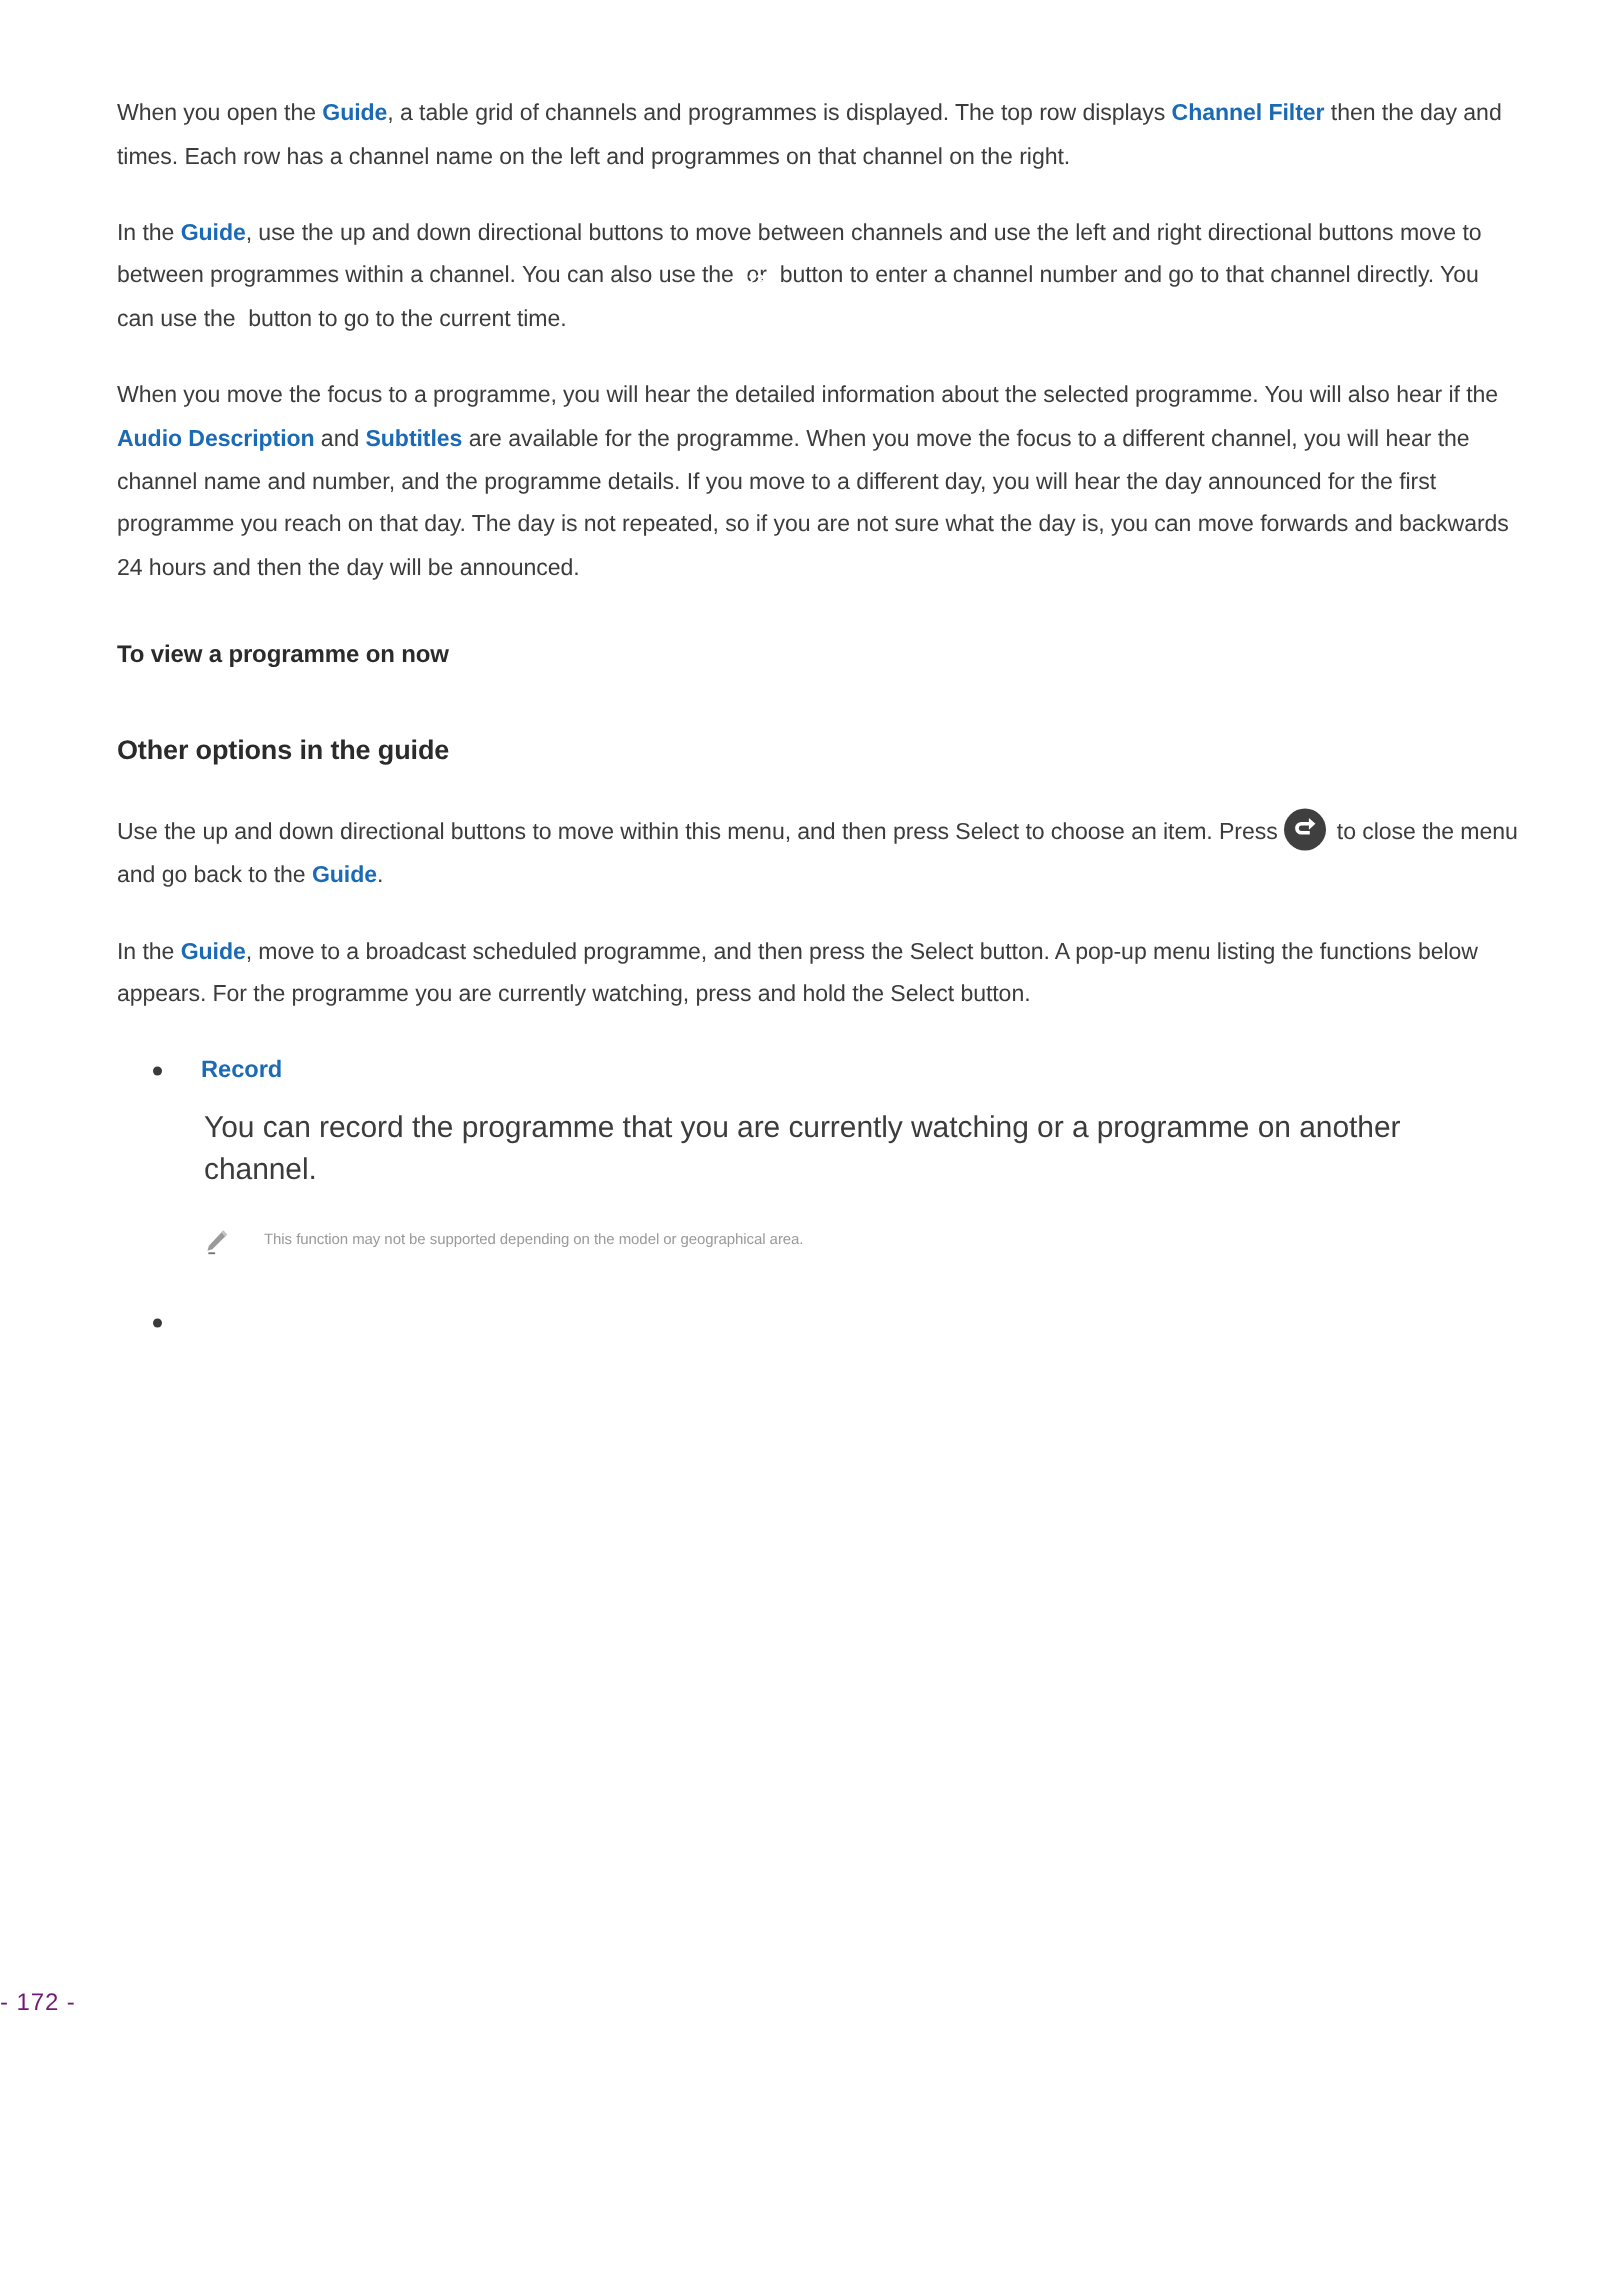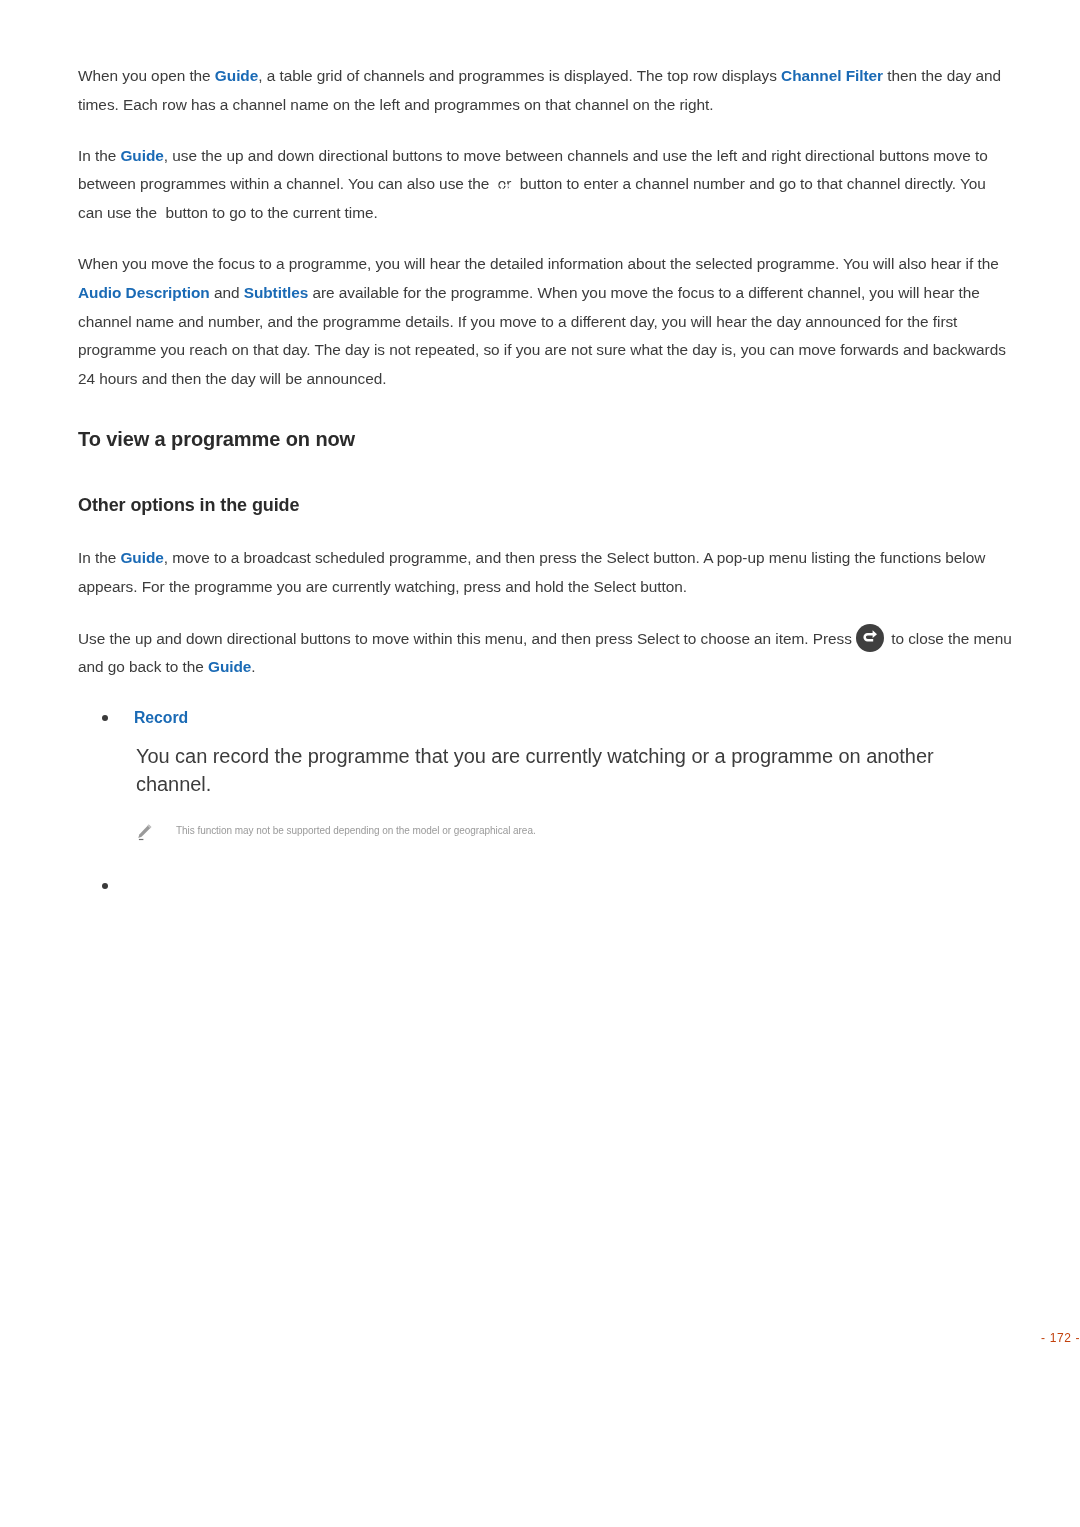--- a/index.html
+++ b/index.html
@@ -29,21 +29,21 @@
     margin: 0 0 22px 0;
     color: #3c3c3c;
     letter-spacing: -0.05px;
     text-align: left;
   }
   .lnk {
     color: #1a6ab5;
     font-weight: 600;
   }
   h2.sub {
-    font-size: 20px;
+    font-size: 16px;
     font-weight: 600;
     color: #2b2b2b;
     margin: 34px 0 26px 0;
     letter-spacing: -0.1px;
   }
   h2.sub.big {
     font-size: 18px;
     margin-top: 44px;
     margin-bottom: 28px;
   }
@@ -165,23 +165,23 @@
     font-size: 10px;
     line-height: 20px;
     color: #9a9a9a;
     letter-spacing: -0.05px;
   }
   .footer {
     position: absolute;
     left: 0;
     right: 0;
     bottom: 36px;
-    text-align: right;
-    font-size: 12px;
-    color: #c2410c;
+    text-align: left;
+    font-size: 16px;
+    color: #701a75;
     letter-spacing: 0.6px;
   }
 </style>
 </head>
 <body>
 
 <div class="page">
 
   <p class="body"><span>When you open the </span><span class="lnk">Guide</span><span>, a table grid of channels and programmes is displayed. The top row displays </span><span class="lnk">Channel Filter</span><span> then the day and times. Each row has a channel name on the left and programmes on that channel on the right.</span></p>
 
@@ -196,25 +196,25 @@
             <rect x="16.3" y="1" width="2.6" height="14" fill="#ffffff"></rect>
           </svg></span></span><span> button to go to the current time.</span></p>
 
   <p class="body"><span>When you move the focus to a programme, you will hear the detailed information about the selected programme. You will also hear if the </span><span class="lnk">Audio Description</span><span> and </span><span class="lnk">Subtitles</span><span> are available for the programme. When you move the focus to a different channel, you will hear the channel name and number, and the programme details. If you move to a different day, you will hear the day announced for the first programme you reach on that day. The day is not repeated, so if you are not sure what the day is, you can move forwards and backwards 24 hours and then the day will be announced.</span></p>
 
   <h2 class="sub">To view a programme on now</h2>
 
 
   <h2 class="sub big">Other options in the guide</h2>
 
-  <p class="body"><span>In the </span><span class="lnk">Guide</span><span>, move to a broadcast scheduled programme, and then press the Select button. A pop-up menu listing the functions below appears. For the programme you are currently watching, press and hold the Select button.</span></p>
-
   <p class="body"><span>Use the up and down directional buttons to move within this menu, and then press Select to choose an item. Press </span><span class="btn-return icon-inline"><svg width="20" height="20" viewBox="0 0 20 20">
           <path d="M12.6 5.0 H7.6 A4.2 4.2 0 0 0 7.6 13.4 H13.2 V11.0 H7.7 A1.8 1.8 0 0 1 7.7 7.4 H12.6 V10.1 L17.0 6.2 L12.6 2.3 Z" fill="#ffffff"></path>
         </svg></span><span> to close the menu and go back to the </span><span class="lnk">Guide</span><span>.</span></p>
+
+  <p class="body"><span>In the </span><span class="lnk">Guide</span><span>, move to a broadcast scheduled programme, and then press the Select button. A pop-up menu listing the functions below appears. For the programme you are currently watching, press and hold the Select button.</span></p>
 
   <ul class="bullets">
     <li>
       <span class="dot"></span>
       <span class="bullet-label">Record</span>
       <p class="bullet-desc">You can record the programme that you are currently watching or a programme on another channel.</p>
       <div class="note">
         <span class="pencil">
           <svg width="20" height="20" viewBox="0 0 20 20">
             <path d="M14.8 2.4 L17.4 5.0 L7.6 14.8 L4.3 15.9 L5.3 12.5 Z" fill="#9a9a9a"></path>

